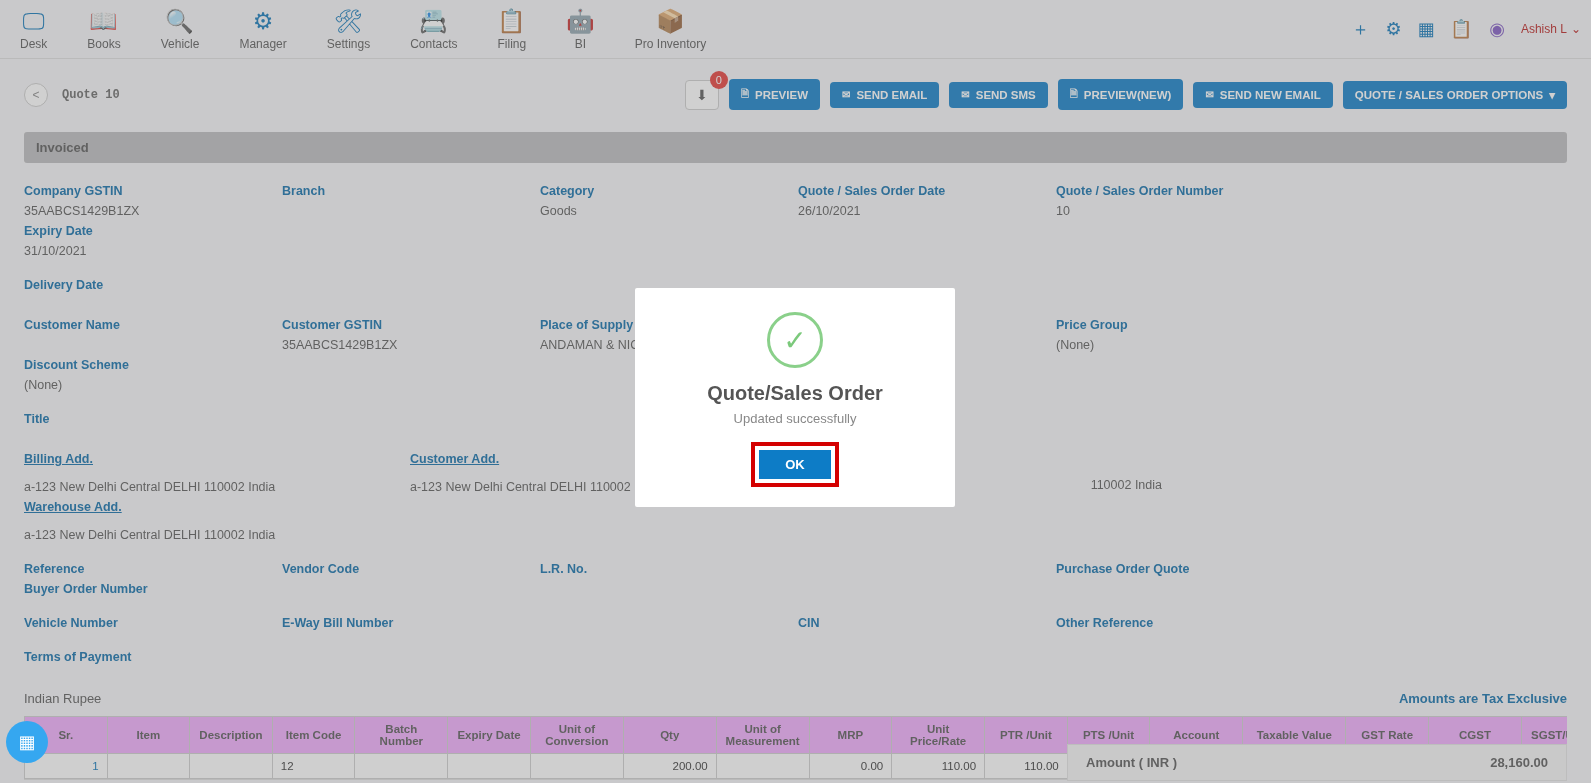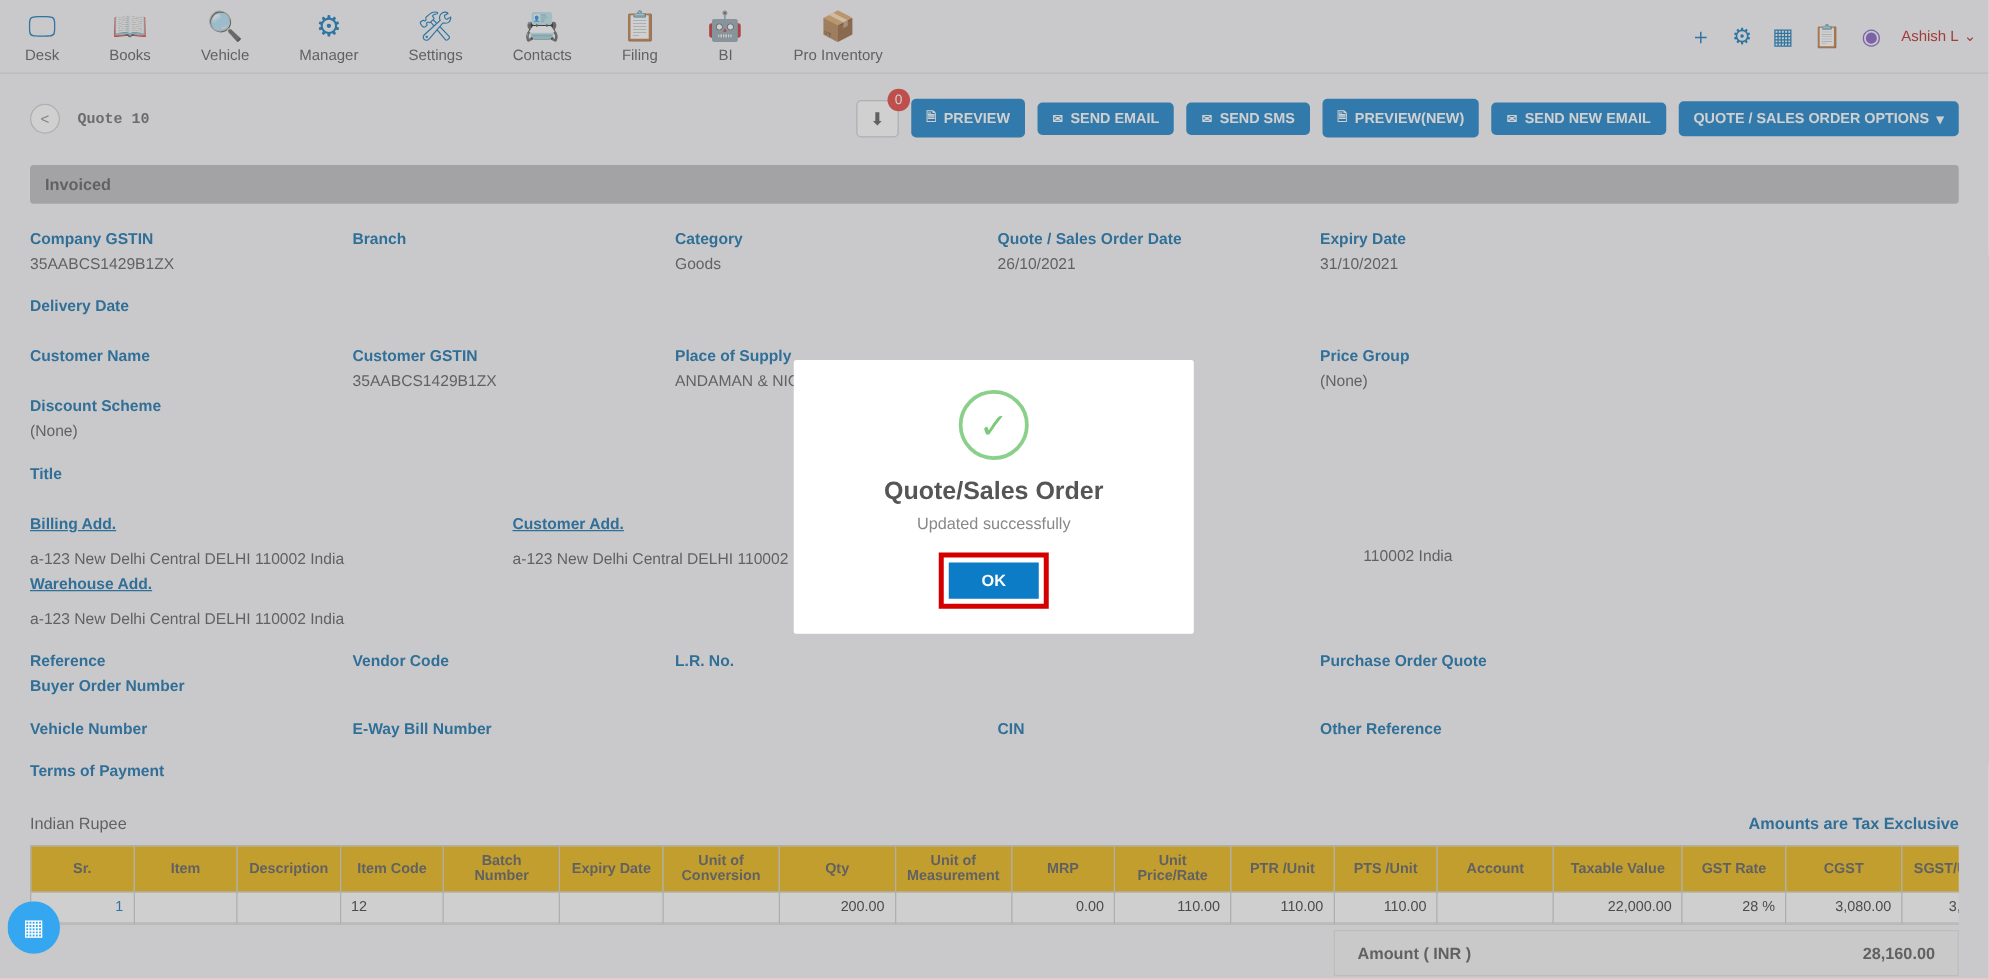--- a/index.html
+++ b/index.html
@@ -31,21 +31,21 @@
 .field-label.und { text-decoration:underline; }
 .field-val { color:#555; font-size:12.5px; line-height:1.6; }
 .spacer { height:8px; }
 .sub-sep { margin-top:20px; }
 .currency-row { display:flex; justify-content:space-between; align-items:center; margin:24px 0 10px; }
 .currency-row .left { color:#555; font-size:13px; }
 .currency-row .right { color:#0a6aa8; font-weight:bold; font-size:13px; }
 .tbl-wrap { overflow-x:hidden; border-bottom:1px solid #ddd; }
 table { border-collapse:collapse; width:1560px; table-layout:fixed; }
 th,td { border:0.5px solid #ccc; padding:6px 8px; font-size:11.5px; text-align:center; background:#fdfdfd; }
-th { background:#eab308; color:#555; font-weight:bold; }
+th { background:#f0abfc; color:#555; font-weight:bold; }
 td.r { text-align:right; }
 td.l { text-align:left; }
 .amount-box { position:absolute; right:24px; bottom:2px; width:500px; display:flex; justify-content:space-between; padding:10px 18px; background:#f5f5f5; border:1px solid #e2e2e2; }
 .amount-box .al { font-weight:bold; color:#555; }
 .amount-box .ar { font-weight:bold; color:#555; }
 .fab { position:fixed; left:6px; bottom:20px; width:42px; height:42px; border-radius:50%; background:#35a7f0; display:flex; align-items:center; justify-content:center; color:#fff; font-size:18px; cursor:pointer; z-index:60; }
 .modal { position:absolute; z-index:80; background:#fff; width:320px; left:635px; top:288px; border-radius:2px; text-align:center; padding:24px 20px 20px; }
 .modal .check { width:56px; height:56px; border:3px solid #8ad08a; border-radius:50%; display:flex; align-items:center; justify-content:center; color:#7bc97b; font-size:28px; margin:0 auto 14px; }
 .modal h3 { font-size:20px; color:#555; font-weight:600; margin-bottom:6px; }
 .modal p { font-size:13px; color:#888; margin-bottom:16px; }
@@ -152,20 +152,24 @@
     <div class="col">
         <div class="field-label">Branch</div>
       </div>
     <div class="col">
         <div class="field-label">Category</div>
         <div class="field-val">Goods</div>
       </div>
     <div class="col">
         <div class="field-label">Quote / Sales Order Date</div>
         <div class="field-val">26/10/2021</div>
+      </div>
+    <div class="col">
+        <div class="field-label">Quote / Sales Order Number</div>
+        <div class="field-val">10</div>
       </div>
     <div class="col">
         <div class="field-label">Expiry Date</div>
         <div class="field-val">31/10/2021</div>
       </div>
   </div>
 
   <div class="row">
       <div class="col">
         <div class="field-label">Delivery Date</div>

